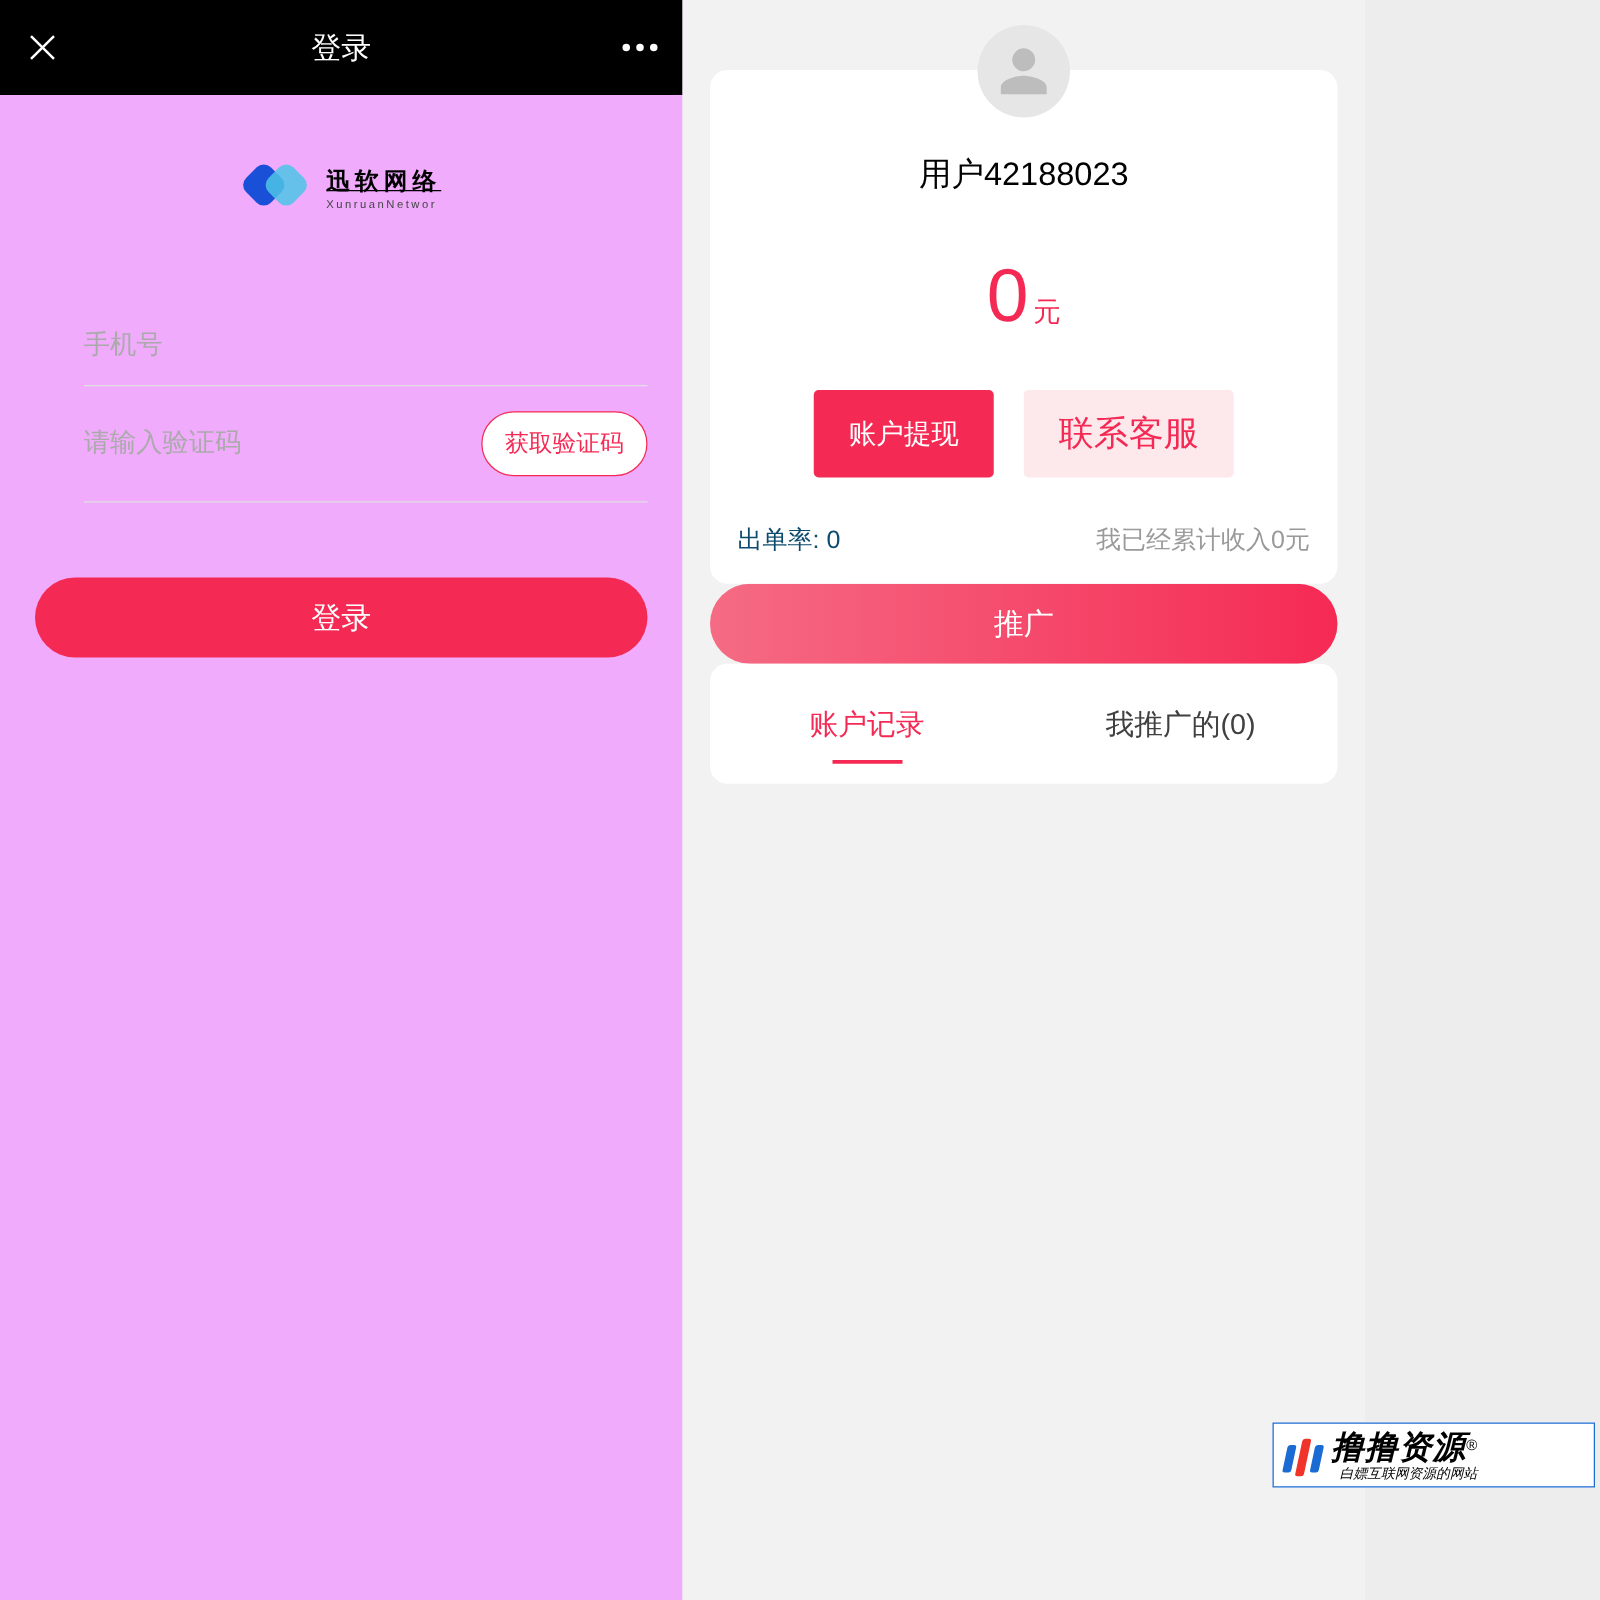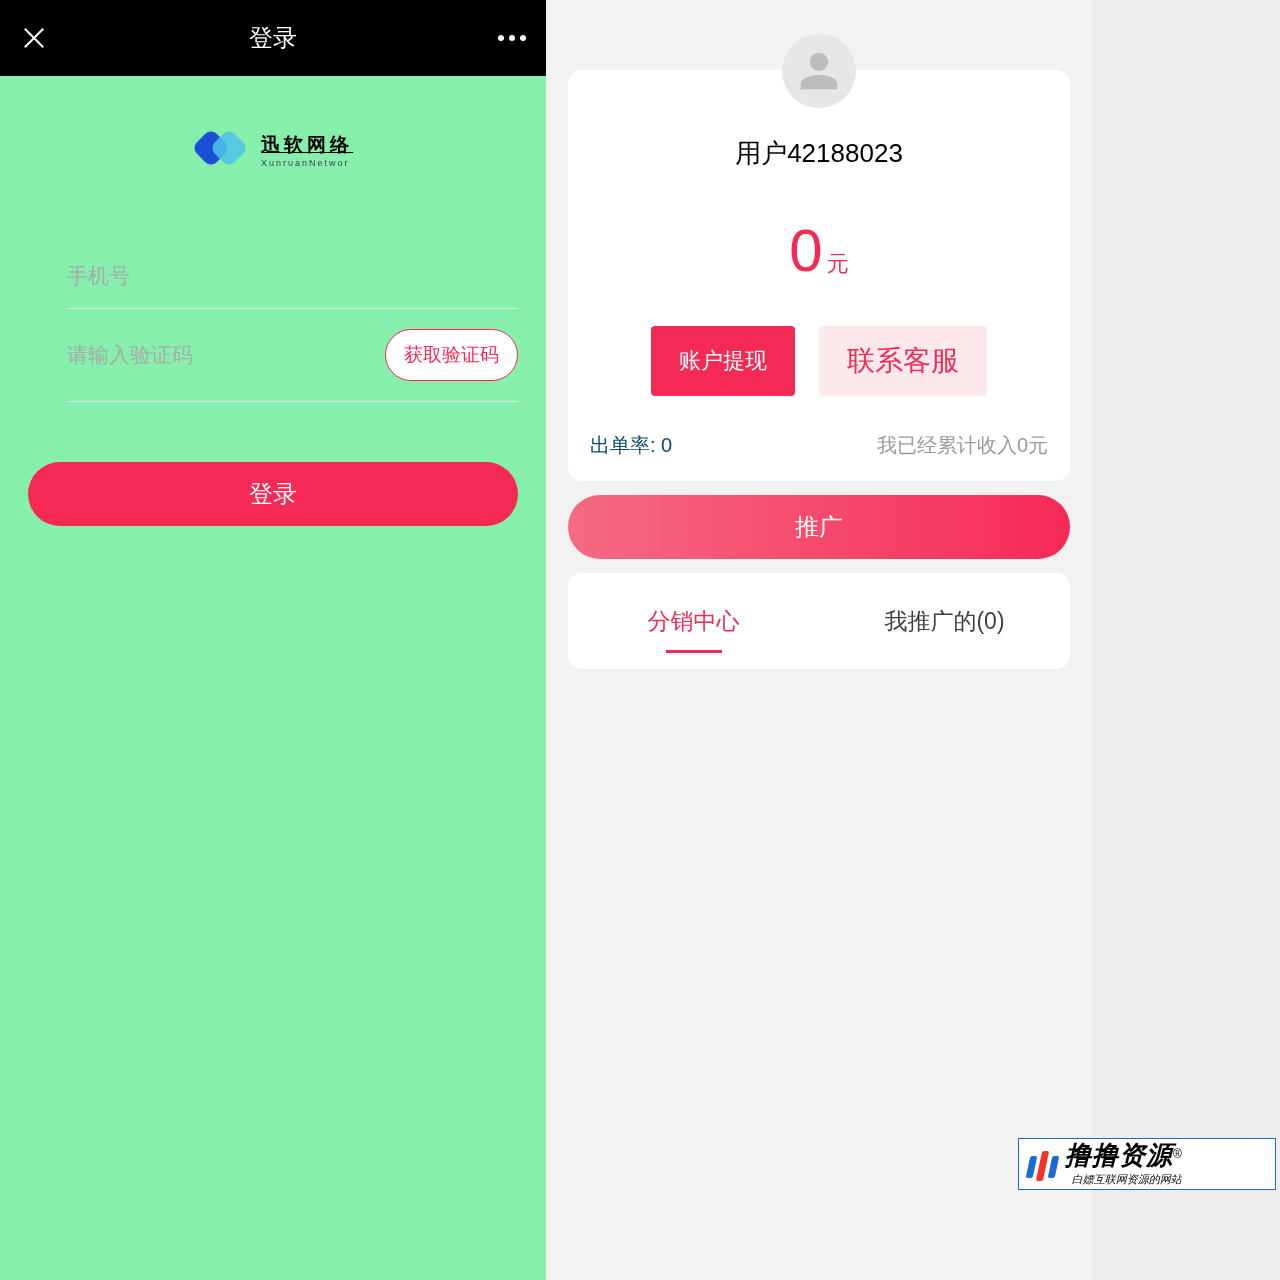--- a/index.html
+++ b/index.html
@@ -1,18 +1,18 @@
 <!DOCTYPE html>
 <html><head>
   <meta charset="utf-8">
   <style>
     * { margin: 0; padding: 0; box-sizing: border-box; font-family: -apple-system, "PingFang SC", "Microsoft YaHei", sans-serif; }
     body { width: 1280px; height: 1280px; background: #ededed; display: flex; position: relative; }
     .screen { width: 546px; height: 100%; display: flex; flex-direction: column; overflow: hidden; }
-    .screen-left { background: #86efac; }
+    .screen-left { background: #f0abfc; }
     .screen-right { background: #f2f2f2; }
 
     .header { height: 76px; background: #000000; display: flex; align-items: center; justify-content: space-between; padding: 0 20px; flex-shrink: 0; }
     .header-title { color: #ffffff; font-size: 24px; font-weight: 400; position: absolute; left: 50%; transform: translateX(-50%); }
     .close-x { width: 28px; height: 28px; position: relative; cursor: pointer; }
     .close-x::before, .close-x::after { content: ''; position: absolute; left: 13px; top: 1px; width: 2px; height: 26px; background: #fff; }
     .close-x::before { transform: rotate(45deg); }
     .close-x::after { transform: rotate(-45deg); }
     .dots { display: flex; gap: 5px; cursor: pointer; }
     .dots span { width: 6px; height: 6px; background: #fff; border-radius: 50%; display: block; }
@@ -27,21 +27,21 @@
     .logo-text .en { font-size: 9px; color: #444; letter-spacing: 2px; }
 
     .form { padding: 30px 28px 0; }
     .field { border-bottom: 1px solid #e0e0e0; padding: 20px 0; display: flex; align-items: center; justify-content: space-between; margin-left: 39px; }
     .field input { border: none; outline: none; font-size: 21px; color: #333; width: 100%; background: transparent; }
     .field input::placeholder { color: #aaaaaa; }
     .get-code-btn { border: 1.5px solid #f52a54; color: #f52a54; background: #fff; border-radius: 999px; padding: 12px 18px; font-size: 19px; white-space: nowrap; cursor: pointer; }
     .login-btn { margin-top: 60px; background: #f52a54; color: #fff; font-size: 24px; border: none; border-radius: 999px; width: 100%; height: 64px; cursor: pointer; }
 
     
-    .right-body { flex: 1; padding: 22px; display: flex; flex-direction: column; gap: 14px; }
+    .right-body { flex: 1; padding: 22px; display: flex; flex-direction: column; }
     .card { background: #fff; border-radius: 14px; padding: 22px; position: relative; }
     .avatar { width: 74px; height: 74px; background: #e6e6e6; border-radius: 50%; position: absolute; top: -36px; left: 50%; transform: translateX(-50%); display: flex; align-items: center; justify-content: center; }
     .avatar svg { width: 44px; height: 44px; fill: #bdbdbd; }
     .username { text-align: center; font-size: 26px; color: #000; margin-top: 44px; font-weight: 500; }
     .balance-row { text-align: center; margin-top: 50px; display: flex; align-items: baseline; justify-content: center; gap: 4px; }
     .balance-num { font-size: 60px; color: #f52a54; font-weight: 400; line-height: 1; }
     .balance-unit { font-size: 22px; color: #f52a54; }
     .btn-row { display: flex; justify-content: center; gap: 24px; margin-top: 45px; }
     .btn-primary { background: #f52a54; color: #fff; border: none; border-radius: 4px; font-size: 22px; padding: 16px 28px; cursor: pointer; }
     .btn-secondary { background: #fde8ec; color: #f52a54; border: none; border-radius: 4px; font-size: 28px; padding: 16px 28px; cursor: pointer; }
@@ -56,21 +56,21 @@
     .tab.active { color: #f52a54; }
     .tab.active::after { content: ''; position: absolute; bottom: 16px; width: 56px; height: 3.5px; background: #f52a54; }
 
     .watermark { position: absolute; right: 4px; bottom: 90px; width: 258px; height: 52px; background: #fff; border: 1.5px solid #1a6bd4; display: flex; align-items: center; padding: 0 6px; }
     .wm-logo { width: 36px; height: 36px; margin-right: 4px; position: relative; }
     .wm-logo .bar { position: absolute; width: 7px; border-radius: 2px; }
     .wm-logo .b1 { height: 22px; left: 3px; bottom: 4px; background: #1a6bd4; transform: skewX(-12deg); }
     .wm-logo .b2 { height: 30px; left: 14px; bottom: 1px; background: #f0342a; transform: skewX(-12deg); }
     .wm-logo .b3 { height: 22px; left: 25px; bottom: 4px; background: #1a6bd4; transform: skewX(-12deg); }
     .wm-text { display: flex; flex-direction: column; line-height: 1.15; }
-    .wm-main { font-size: 26px; font-weight: 800; color: #000; font-style: italic; letter-spacing: 1px; font-family: Liberation Mono, monospace; }
+    .wm-main { font-size: 26px; font-weight: 800; color: #000; font-style: italic; letter-spacing: 1px; }
     .wm-r { font-size: 12px; vertical-align: super; }
     .wm-sub { font-size: 11px; color: #000; font-style: italic; align-self: flex-end; }
   </style>
 </head>
 <body>
 
 <div class="screen screen-left">
   <div class="header" style="position:relative;">
     <div class="close-x"></div>
     <div class="header-title">登录</div>
@@ -127,21 +127,21 @@
       </div>
       <div class="stats-row">
         <span class="stat-left">出单率: 0</span>
         <span class="stat-right">我已经累计收入0元</span>
       </div>
     </div>
 
     <button class="promo-btn">推广</button>
 
     <div class="tabs">
-      <div class="tab active">分销中心</div>
+      <div class="tab active">账户记录</div>
       <div class="tab">我推广的(0)</div>
     </div>
   </div>
 </div>
 
 <div class="watermark">
   <div class="wm-logo">
     <div class="bar b1"></div>
       <div class="bar b2"></div>
       <div class="bar b3"></div>

